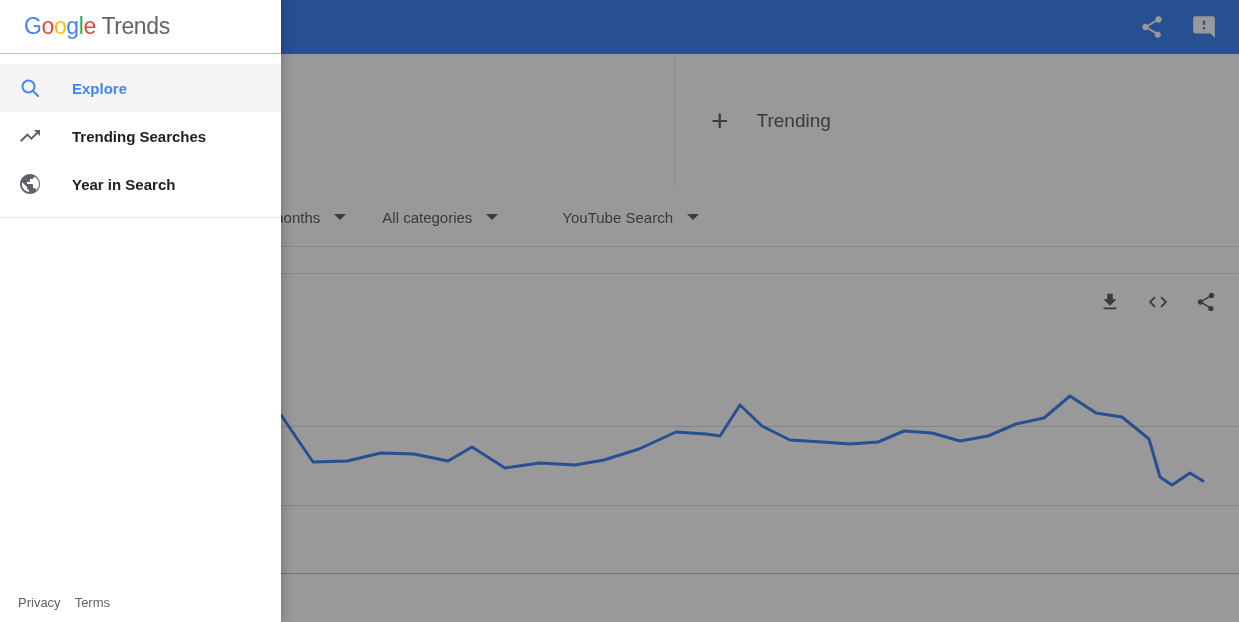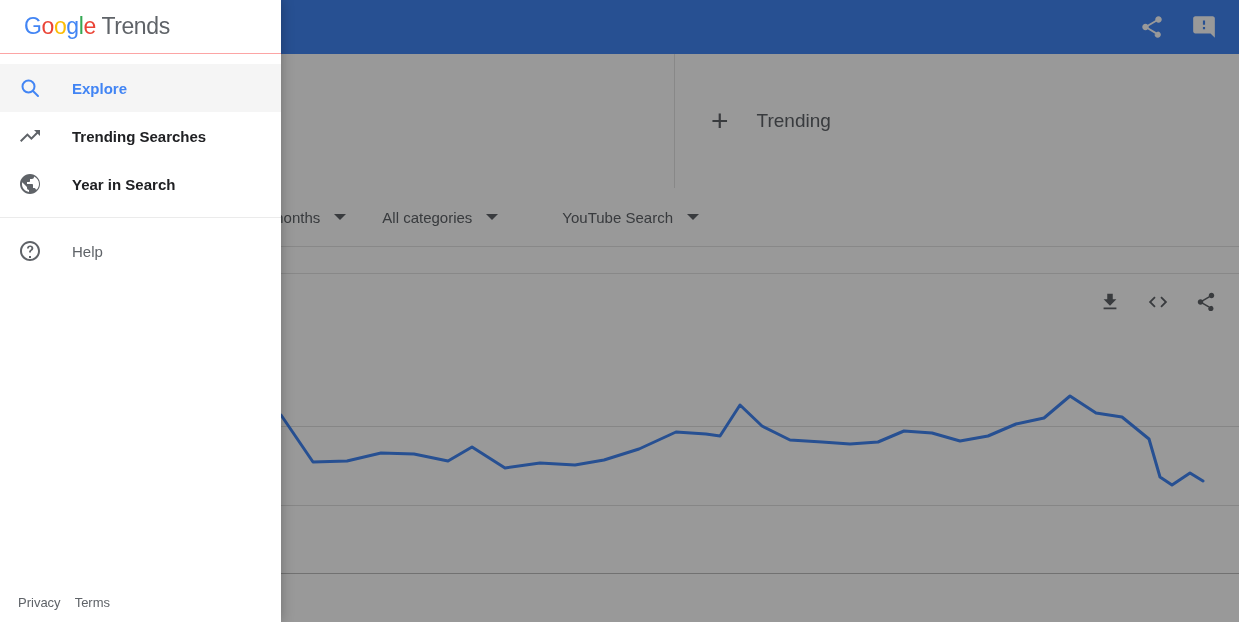--- a/index.html
+++ b/index.html
@@ -237,28 +237,20 @@
           <svg class="nav-icon" viewBox="0 0 24 24" fill="#5f6368" aria-hidden="true">
             <path d="M12 2C6.48 2 2 6.48 2 12s4.48 10 10 10 10-4.48 10-10S17.52 2 12 2zm-1 17.93c-3.95-.49-7-3.85-7-7.93 0-.62.08-1.21.21-1.79L9 15v1c0 1.1.9 2 2 2v1.93zm6.9-2.54c-.26-.81-1-1.39-1.9-1.39h-1v-3c0-.55-.45-1-1-1H9v-2h2c.55 0 1-.45 1-1V7h2c1.1 0 2-.9 2-2v-.41c2.93 1.19 5 4.06 5 7.41 0 2.08-.8 3.97-2.1 5.39z"></path>
           </svg>
         </span>
         <span class="nav-label">Year in Search</span>
       </div>
 
 
       <div class="nav-divider"></div>
 
-      <div class="nav-item secondary">
-        <span>
-          <svg class="nav-icon" viewBox="0 0 24 24" fill="#5f6368" aria-hidden="true">
-            <path d="M12 2C6.48 2 2 6.48 2 12s4.48 10 10 10 10-4.48 10-10S17.52 2 12 2zm0 18c-4.41 0-8-3.59-8-8s3.59-8 8-8 8 3.59 8 8-3.59 8-8 8zm-1-3h2v2h-2v-2zm1.2-10.5c-1.93 0-3.2 1.23-3.2 3h1.8c0-.86.5-1.4 1.35-1.4.78 0 1.25.45 1.25 1.1 0 .6-.3.95-.95 1.43-.84.6-1.35 1.2-1.35 2.37v.5h1.8v-.35c0-.72.3-1.05 1.05-1.6.82-.6 1.35-1.3 1.35-2.42 0-1.6-1.3-2.63-3.1-2.63z"></path>
-          </svg>
-        </span>
-        <span class="nav-label">Help</span>
-      </div>
 
     </div>
 
     <div class="drawer-footer">
       <span class="footer-link">Privacy</span>
       <span class="footer-link">Terms</span>
     </div>
   </div>
 
 </div>

